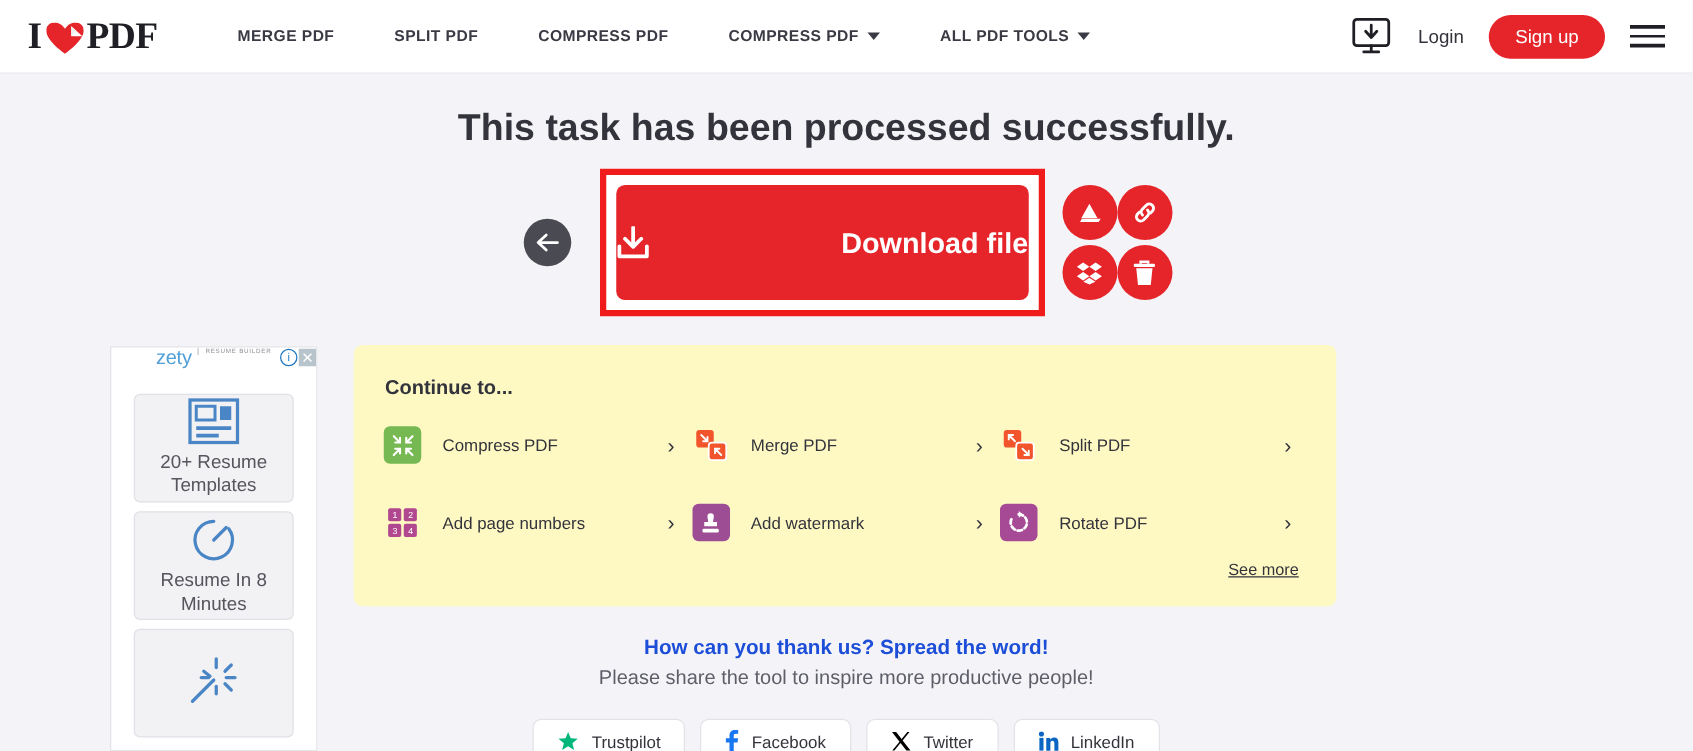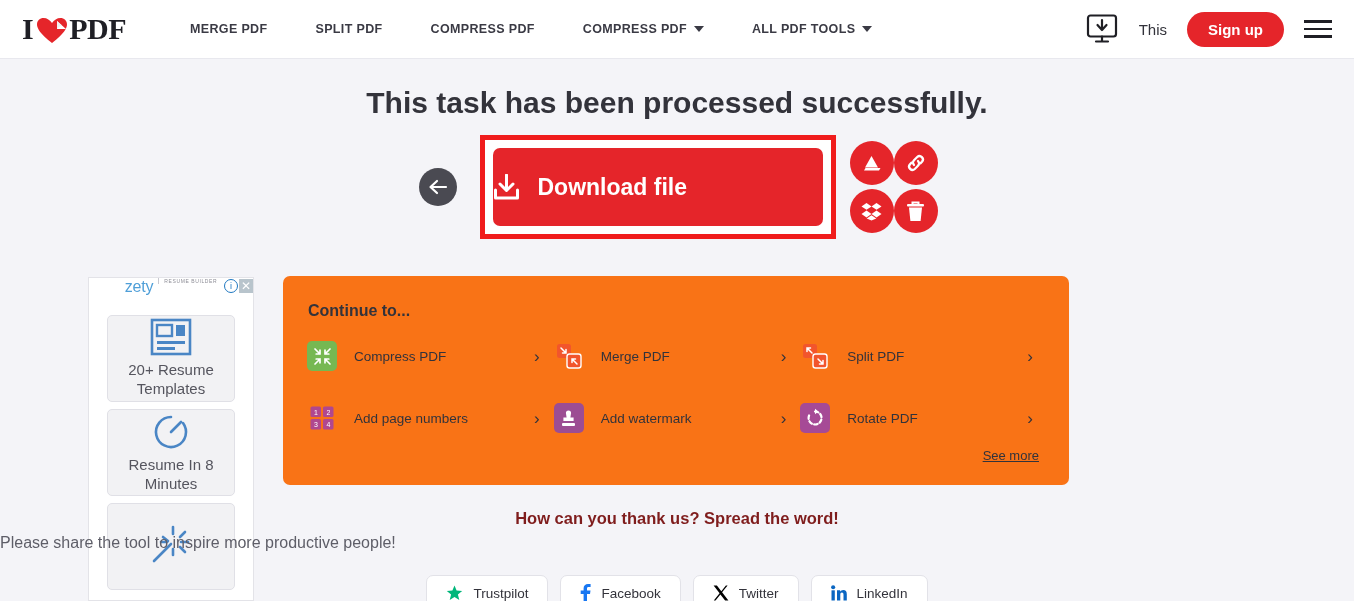--- a/index.html
+++ b/index.html
@@ -55,21 +55,21 @@
   .header-right {
     margin-left: auto; display: flex; align-items: center;
     gap: 20px; margin-right: 22px;
   }
   .desktop-icon { cursor: pointer; display: flex; }
   .login-link {
     font-size: 15px; color: #33333b; cursor: pointer;
   }
   .signup-btn {
     background: #e5252a; color: #fff;
-    font-size: 15px; font-weight: bold;
+    font-size: 15px; font-weight: normal;
     border: none; border-radius: 20px;
     padding: 9px 21px; cursor: pointer;
     font-family: "Liberation Sans", sans-serif;
   }
   .hamburger { cursor: pointer; display: flex; flex-direction: column; gap: 5px; }
   .hamburger span { display: block; width: 28px; height: 2.5px; background: #1f1f25; }
 
   
   .headline {
     position: absolute; top: 86px; left: 0; width: 1354px;
@@ -90,25 +90,25 @@
     cursor: pointer; flex: none;
     margin-right: 23px;
   }
   .annot-box {
     border: 5px solid #f01c1c;
     background: #ffffff;
     padding: 8px;
     flex: none;
   }
   .download-btn {
-    width: 330px; height: 78px;
+    width: 330px; height: 92px;
     background: #e5252a; color: #fff;
     border: none; border-radius: 7px;
     font-size: 23px; font-weight: bold;
-    display: flex; align-items: center; justify-content: flex-start;
+    display: flex; align-items: center; justify-content: space-between;
     gap: 18px; cursor: pointer;
     font-family: "Liberation Sans", sans-serif;
   }
   .side-icons {
     display: grid; grid-template-columns: 44px 44px;
     gap: 0px 0px; margin-left: 12px; flex: none;
   }
   .circ-btn {
     width: 44px; height: 44px; border-radius: 50%;
     background: #e5252a;
@@ -158,21 +158,21 @@
   }
   .ad-card-text {
     font-size: 15px; color: #55555e; text-align: center;
     line-height: 1.25;
   }
 
   
   .cont-card {
     position: absolute; left: 283px; top: 276px;
     width: 786px; height: 209px;
-    background: #f97316; border-radius: 7px;
+    background: #fef9c3; border-radius: 7px;
   }
   .cont-title {
     font-size: 16px; font-weight: bold; color: #33333b;
     margin: 26px 0 0 25px;
   }
   .tools-grid {
     display: grid;
     grid-template-columns: 1fr 1fr 1fr;
     margin: 12px 22px 0 24px;
     row-gap: 14px;
@@ -194,25 +194,25 @@
   .see-more {
     position: absolute; right: 30px; bottom: 22px;
     font-size: 13px; color: #33333b;
     text-decoration: underline; cursor: pointer;
   }
 
   
   .thanks-title {
     position: absolute; top: 509px; left: 0; width: 1354px;
     text-align: center; font-size: 16.5px; font-weight: bold;
-    color: #7f1d1d;
+    color: #1d4ed8;
   }
   .thanks-sub {
     position: absolute; top: 534px; left: 0; width: 1354px;
-    text-align: left; font-size: 16px; color: #5e5e68;
+    text-align: center; font-size: 16px; color: #5e5e68;
   }
   .social-row {
     position: absolute; top: 575px; left: 0; width: 1354px;
     display: flex; justify-content: center; gap: 12px;
   }
   .social-btn {
     background: #fff; border: 1px solid #e2e2e8;
     border-radius: 7px; height: 36px;
     display: flex; align-items: center; gap: 10px;
     padding: 0 19px; cursor: pointer;
@@ -256,21 +256,21 @@
   </div>
 
   <div class="header-right">
     <span class="desktop-icon">
       <svg width="34" height="30" viewBox="0 0 34 30">
         <rect x="3" y="1.5" width="28" height="21" rx="2.5" fill="none" stroke="#1f1f25" stroke-width="2.2"></rect>
         <path d="M17 6 L17 15 M12.5 11 L17 16 L21.5 11" fill="none" stroke="#1f1f25" stroke-width="2.2" stroke-linecap="round" stroke-linejoin="round"></path>
         <path d="M17 22.5 L17 27 M11 27.5 L23 27.5" stroke="#1f1f25" stroke-width="2.2" stroke-linecap="round"></path>
       </svg>
     </span>
-    <span class="login-link">This</span>
+    <span class="login-link">Login</span>
     <button class="signup-btn">Sign up</button>
     <span class="hamburger">
       <span></span>
         <span></span>
         <span></span>
     </span>
   </div>
 </div>
 
 <div class="headline">This task has been processed successfully.</div>

